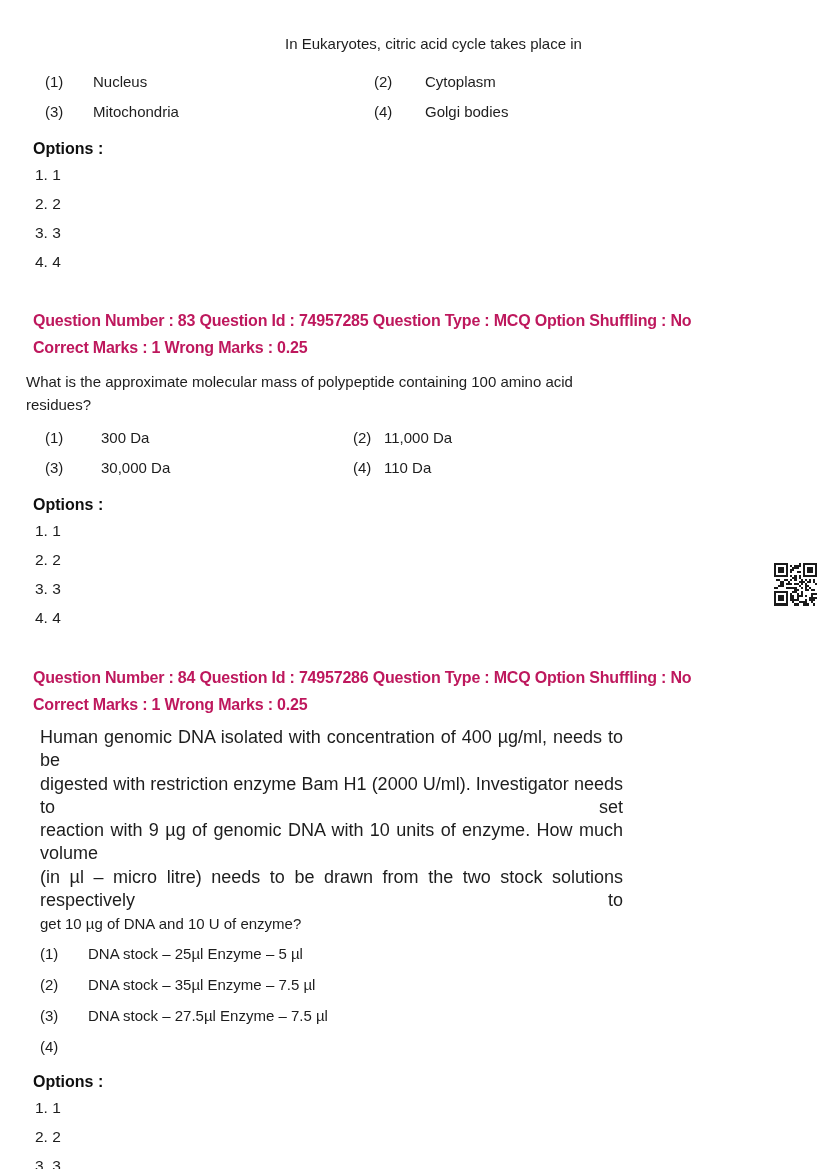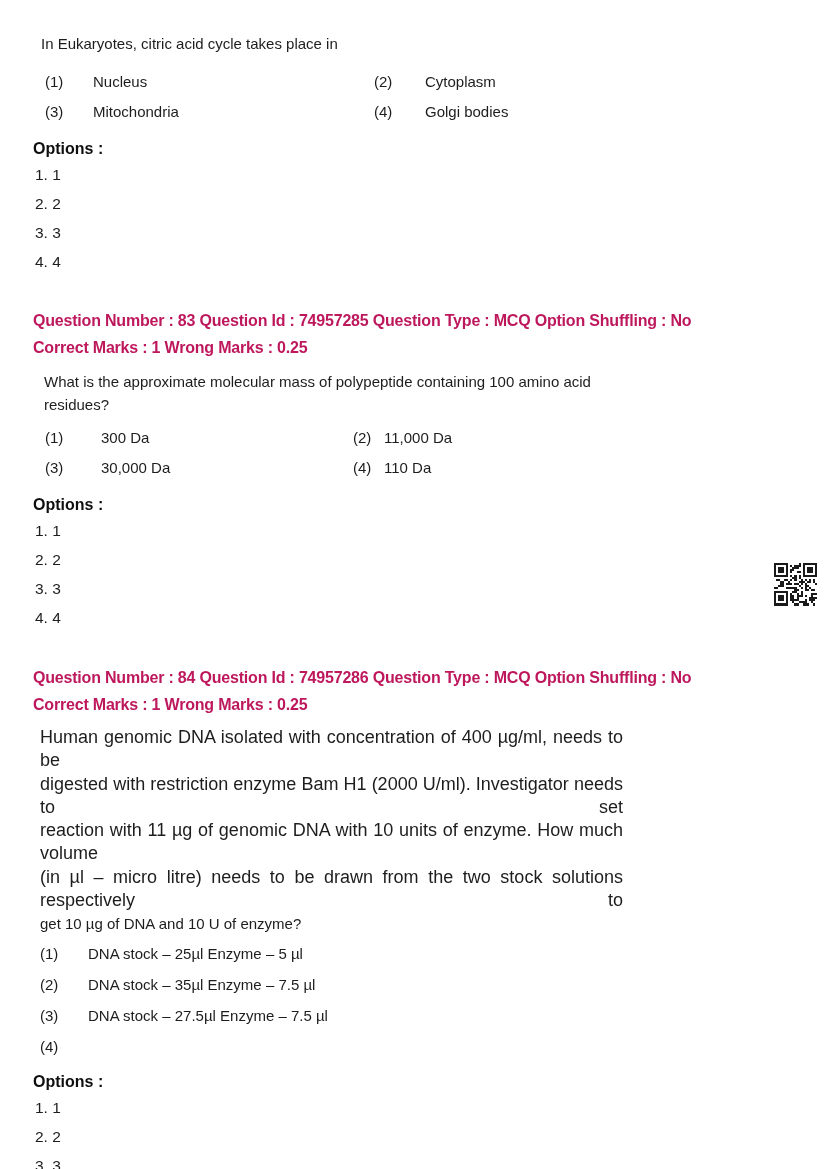--- a/index.html
+++ b/index.html
@@ -8,22 +8,22 @@
     background:#ffffff;
     font-family:"Liberation Sans", sans-serif;
     color:#1d1d1d;
     position:relative;
     overflow:hidden;
   }
   .page { position:relative; width:826px; height:1169px; }
 
   
   .qbody { font-size:15px; line-height:23px; color:#1d1d1d; }
-  .ml45 { margin-left:41px; }
-  .ml46 { margin-left:44px; }
+  .ml45 { margin-left:41px;text-align:center; }
+  .ml46 { margin-left:26px; }
   .jpar { margin-left:40px; width:583px; }
   .jline { font-size:18px; line-height:23.3px; text-align:justify; text-align-last:justify; }
   .jline-last { font-size:15px; line-height:23.3px; text-align:left; }
 
   
   .qhdr { margin-left:33px; font-size:16px; line-height:27px; font-weight:bold; color:#be185d; letter-spacing:-0.2px; }
 
   
   .choices { position:relative; }
   .crow { position:relative; height:30px; line-height:30px; font-size:15px; }
@@ -132,21 +132,21 @@
 
   <div class="sec3">
     <div class="qhdr sec3-hdr">
       <div>Question Number : 84 Question Id : 74957286 Question Type : MCQ Option Shuffling : No</div>
       <div>Correct Marks : 1 Wrong Marks : 0.25</div>
     </div>
 
     <div class="jpar sec3-body">
       <div class="jline">Human genomic DNA isolated with concentration of 400 µg/ml, needs to be</div>
       <div class="jline">digested with restriction enzyme Bam H1 (2000 U/ml). Investigator needs to set</div>
-      <div class="jline">reaction with 11 µg of genomic DNA with 10 units of enzyme. How much volume</div>
+      <div class="jline">reaction with 9 µg of genomic DNA with 10 units of enzyme. How much volume</div>
       <div class="jline">(in µl – micro litre) needs to be drawn from the two stock solutions respectively to</div>
       <div class="jline-last">get 10 µg of DNA and 10 U of enzyme?</div>
     </div>
 
     <div class="choices g3">
       <div class="crow crow31">
         <span class="cn c1n">(1)</span>
         <span class="ct c1t">DNA stock – 25µl Enzyme – 5 µl</span>
       </div>
       <div class="crow crow31">

